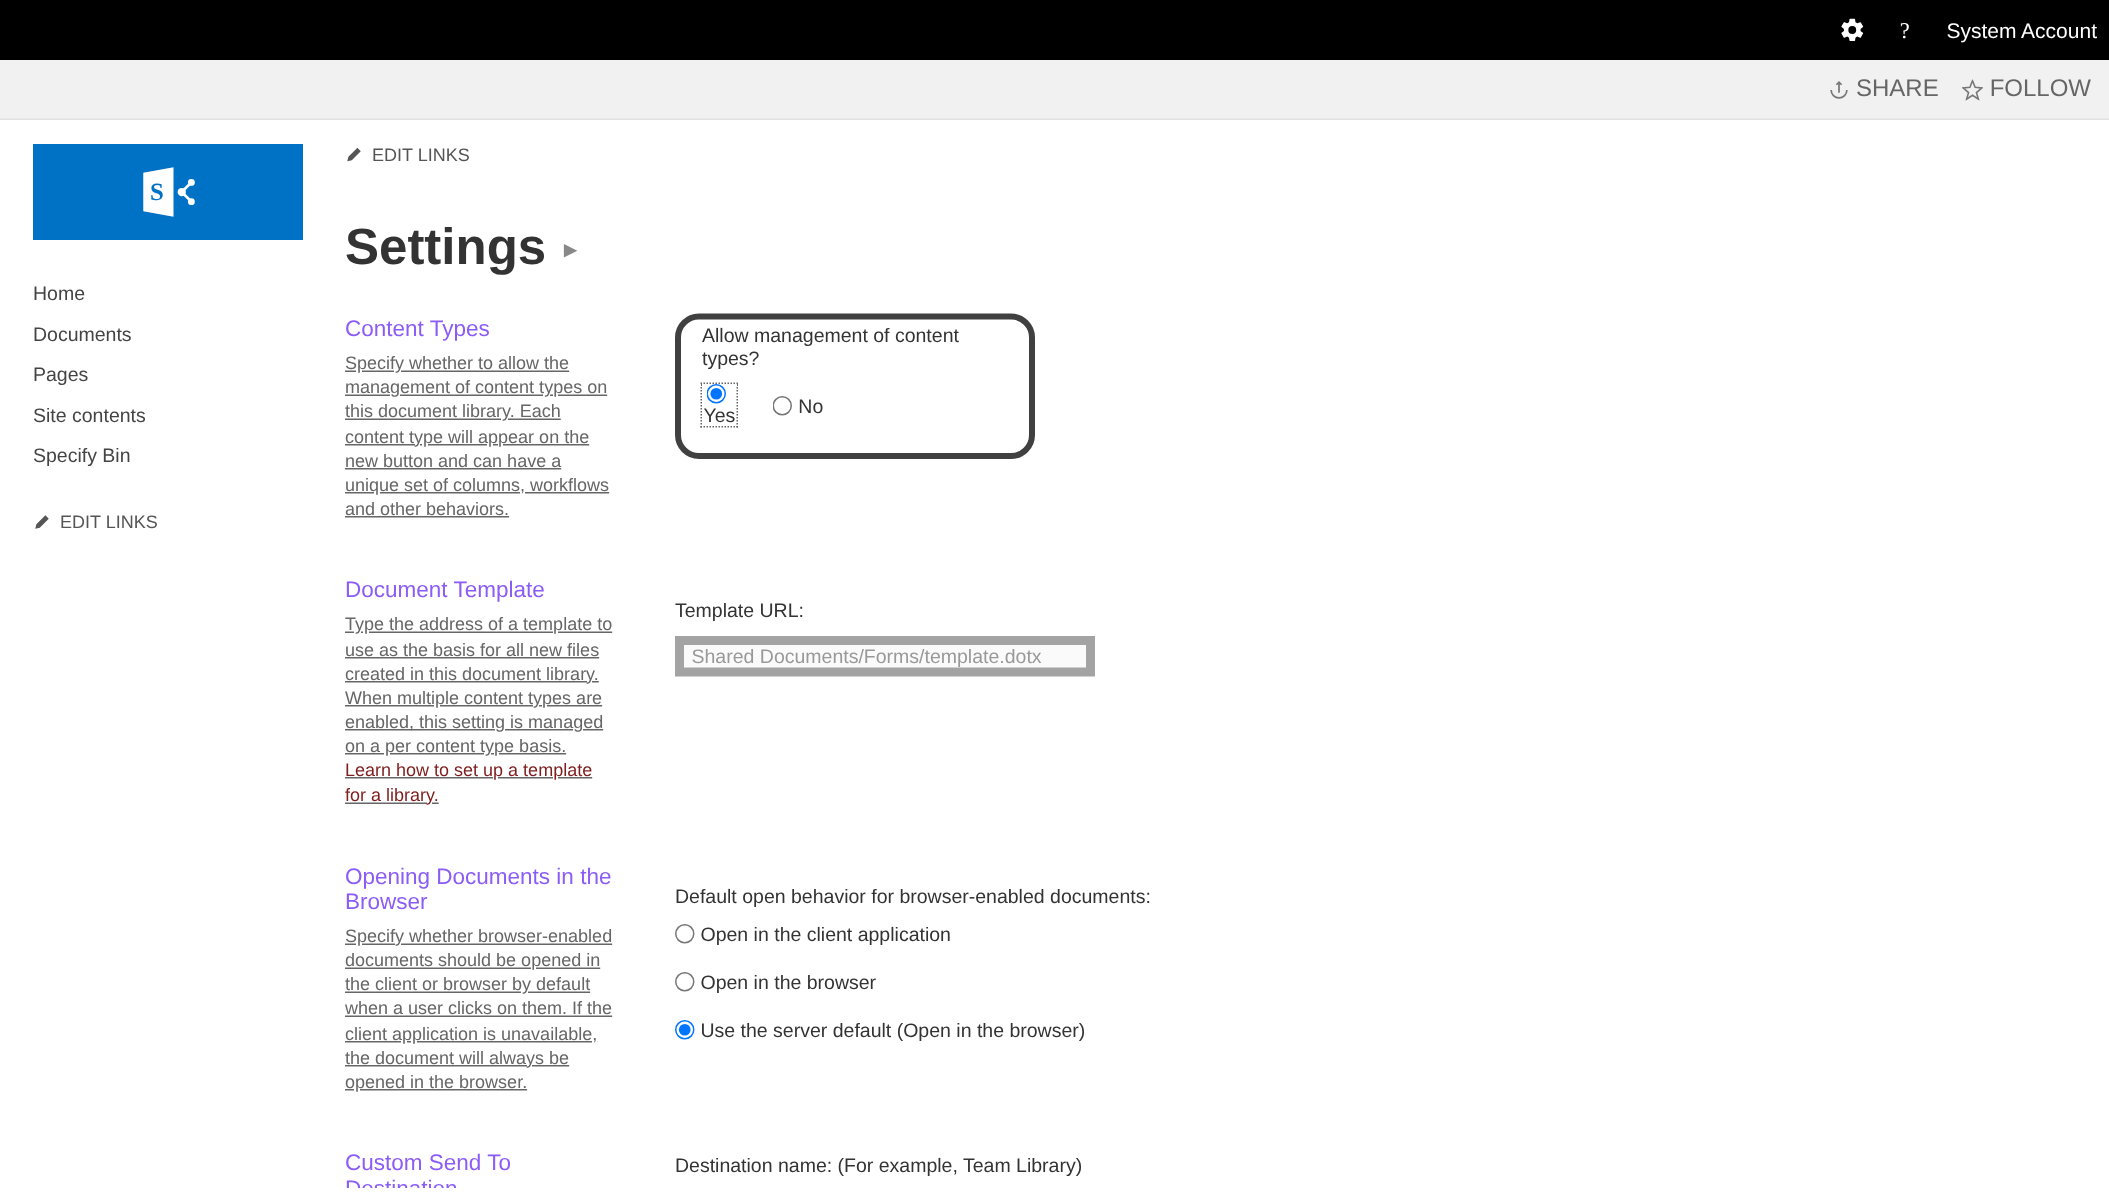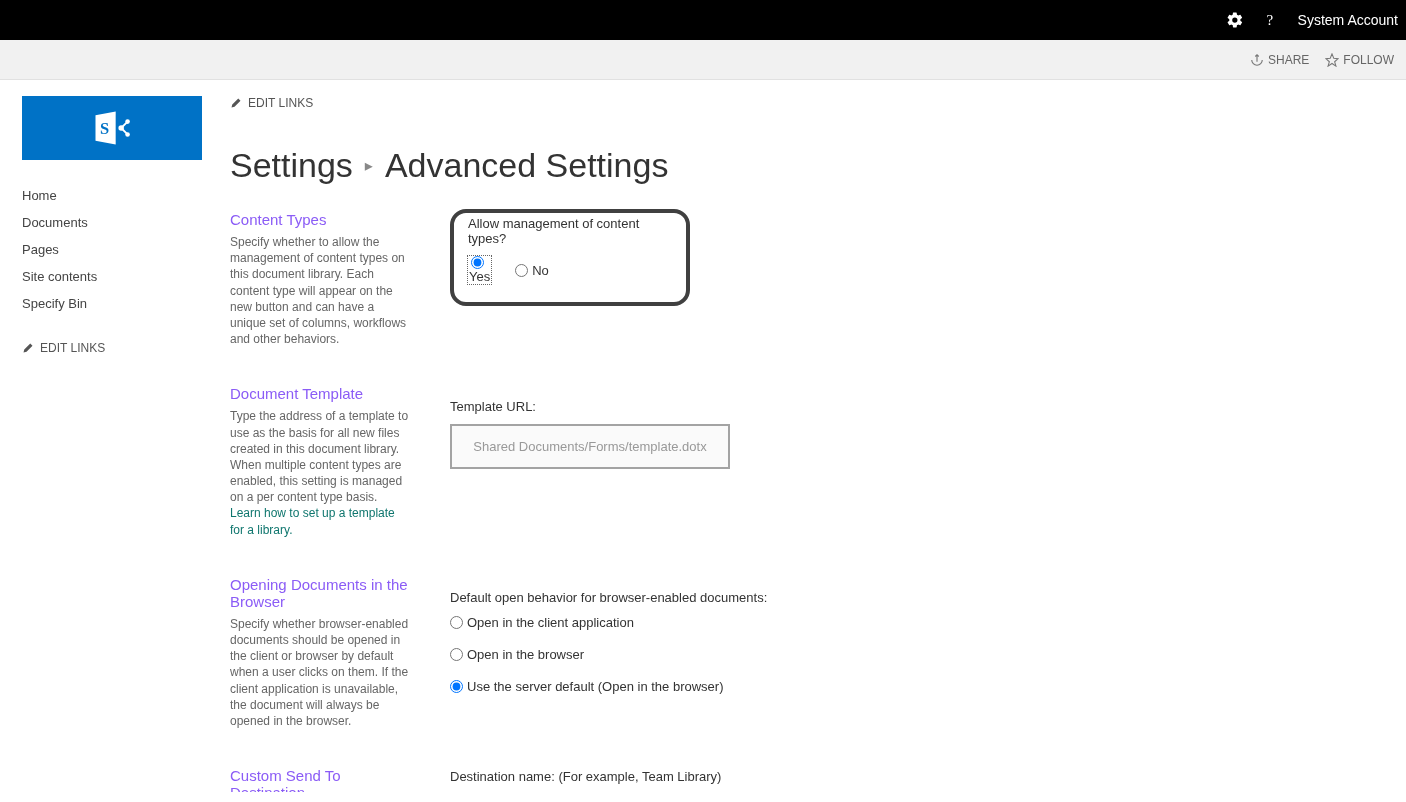--- a/index.html
+++ b/index.html
@@ -3,54 +3,54 @@
 <meta charset="utf-8">
 <style>
   * { box-sizing: border-box; margin: 0; padding: 0; }
   body { font-family: "Segoe UI", Arial, sans-serif; font-size: 13px; color: #333; background: #fff; overflow: hidden; }
   
   .top-bar { background: #000; height: 40px; display: flex; justify-content: flex-end; align-items: center; padding: 0 8px; color: #fff; }
   .top-bar-item { display: flex; align-items: center; margin-left: 18px; font-size: 14px; cursor: pointer; }
   .gear-svg, .help-svg { width: 18px; height: 18px; fill: #fff; }
 
   .ribbon-bar { background: #f1f1f1; height: 40px; border-bottom: 1px solid #e1e1e1; display: flex; justify-content: flex-end; align-items: center; padding: 0 12px; }
-  .ribbon-action { display: flex; align-items: center; margin-left: 16px; color: #666; font-size: 12px; cursor: pointer; }
+  .ribbon-action { display: flex; align-items: center; margin-left: 16px; color: #666; font-size: 16px; cursor: pointer; }
   .ribbon-action svg { width: 14px; height: 14px; fill: #777; stroke: #777; margin-right: 4px; }
 
   .page-body { display: flex; padding-left: 22px; padding-top: 16px; }
   
   .left-col { width: 200px; flex-shrink: 0; }
   .logo-box { width: 180px; height: 64px; background: #0072c6; display: flex; align-items: center; justify-content: center; margin-bottom: 22px; }
   .logo-box svg { width: 44px; height: 44px; }
   .nav-link { display: block; color: #444; padding: 6px 0; font-size: 13px; cursor: pointer; }
   .nav-edit { display: flex; align-items: center; color: #555; font-size: 12px; margin-top: 24px; cursor: pointer; }
   .nav-edit svg { width: 12px; height: 12px; fill: #555; margin-right: 6px; }
 
   .main-col { flex: 1; padding-left: 8px; }
   .top-edit { display: flex; align-items: center; color: #555; font-size: 12px; margin-bottom: 2px; cursor: pointer; }
   .top-edit svg { width: 12px; height: 12px; fill: #555; margin-right: 6px; }
-  .page-title { font-size: 34px; font-weight: 400; color: #333; display: flex; align-items: center; margin-bottom: 26px; margin-top: 36px; }
+  .page-title { font-size: 34px; font-weight: 700; color: #333; display: flex; align-items: center; margin-bottom: 26px; margin-top: 36px; }
   .crumb-sep { margin: 0 12px; color: #888; font-size: 16px; }
   
   .settings-row { display: flex; margin-bottom: 38px; }
   .settings-left { width: 200px; flex-shrink: 0; padding-right: 20px; }
   .settings-left h3 { font-size: 15px; font-weight: 400; color: #8b5cf6; margin-bottom: 6px; }
-  .settings-left p { font-size: 12px; color: #666; line-height: 1.35; }
-  .settings-left a { color: #0f766e; text-decoration: none; text-align: center; }
+  .settings-left p { font-size: 12px; color: #666; line-height: 1.35; text-decoration: underline; }
+  .settings-left a { color: #7f1d1d; text-decoration: none; text-align: center; }
   .settings-right { flex: 1; padding-left: 20px; padding-top: 2px; }
 
   .highlight-box { border: 4px solid #404040; border-radius: 16px; padding: 3px 14px 18px 14px; width: 240px; margin-top: -4px; }
   .field-label { font-size: 13px; color: #333; margin-bottom: 10px; }
   .radio-row { display: flex; align-items: center; }
   .radio-opt { display: flex; align-items: center; margin-right: 24px; font-size: 13px; cursor: pointer; }
   .radio-stack .radio-opt { margin-bottom: 2px; }
   input[type=radio] { margin-right: 4px; cursor: pointer; }
   .focus-box { outline: 1px dotted #666; padding: 0 1px; flex-direction: column; }
 
-  .text-input { border: 2px solid #a3a3a3; padding: 13px 5px; font-size: 13px; width: 280px; color: #999; text-align: center; }
+  .text-input { border: 6px solid #a3a3a3; padding: 0 5px; font-size: 13px; width: 280px; color: #999; }
   .text-input.small { width: 280px; color: #333; }
 
   .content-area { height: 712px; overflow-y: auto; }
 </style>
 </head>
 <body>
 
 <div class="top-bar">
   <div class="top-bar-item">
     <svg viewBox="0 0 24 24" class="gear-svg">
@@ -110,21 +110,20 @@
   <div class="main-col">
     <div class="top-edit">
       <svg viewBox="0 0 16 16">
             <path d="M2 14l1-4 8-8 3 3-8 8-4 1zM11 3l2 2"></path>
           </svg>
       <span>EDIT LINKS</span>
     </div>
     <div class="page-title">
       <span>Settings</span>
       <span class="crumb-sep">▸</span>
-      <span>Advanced Settings</span>
     </div>
 
     <div class="settings-row">
       <div class="settings-left">
         <h3>Content Types</h3>
         <p>Specify whether to allow the management of content types on this document library. Each content type will appear on the new button and can have a unique set of columns, workflows and other behaviors.</p>
       </div>
       <div class="settings-right">
         <div class="highlight-box">
           <div class="field-label">Allow management of content types?</div>

